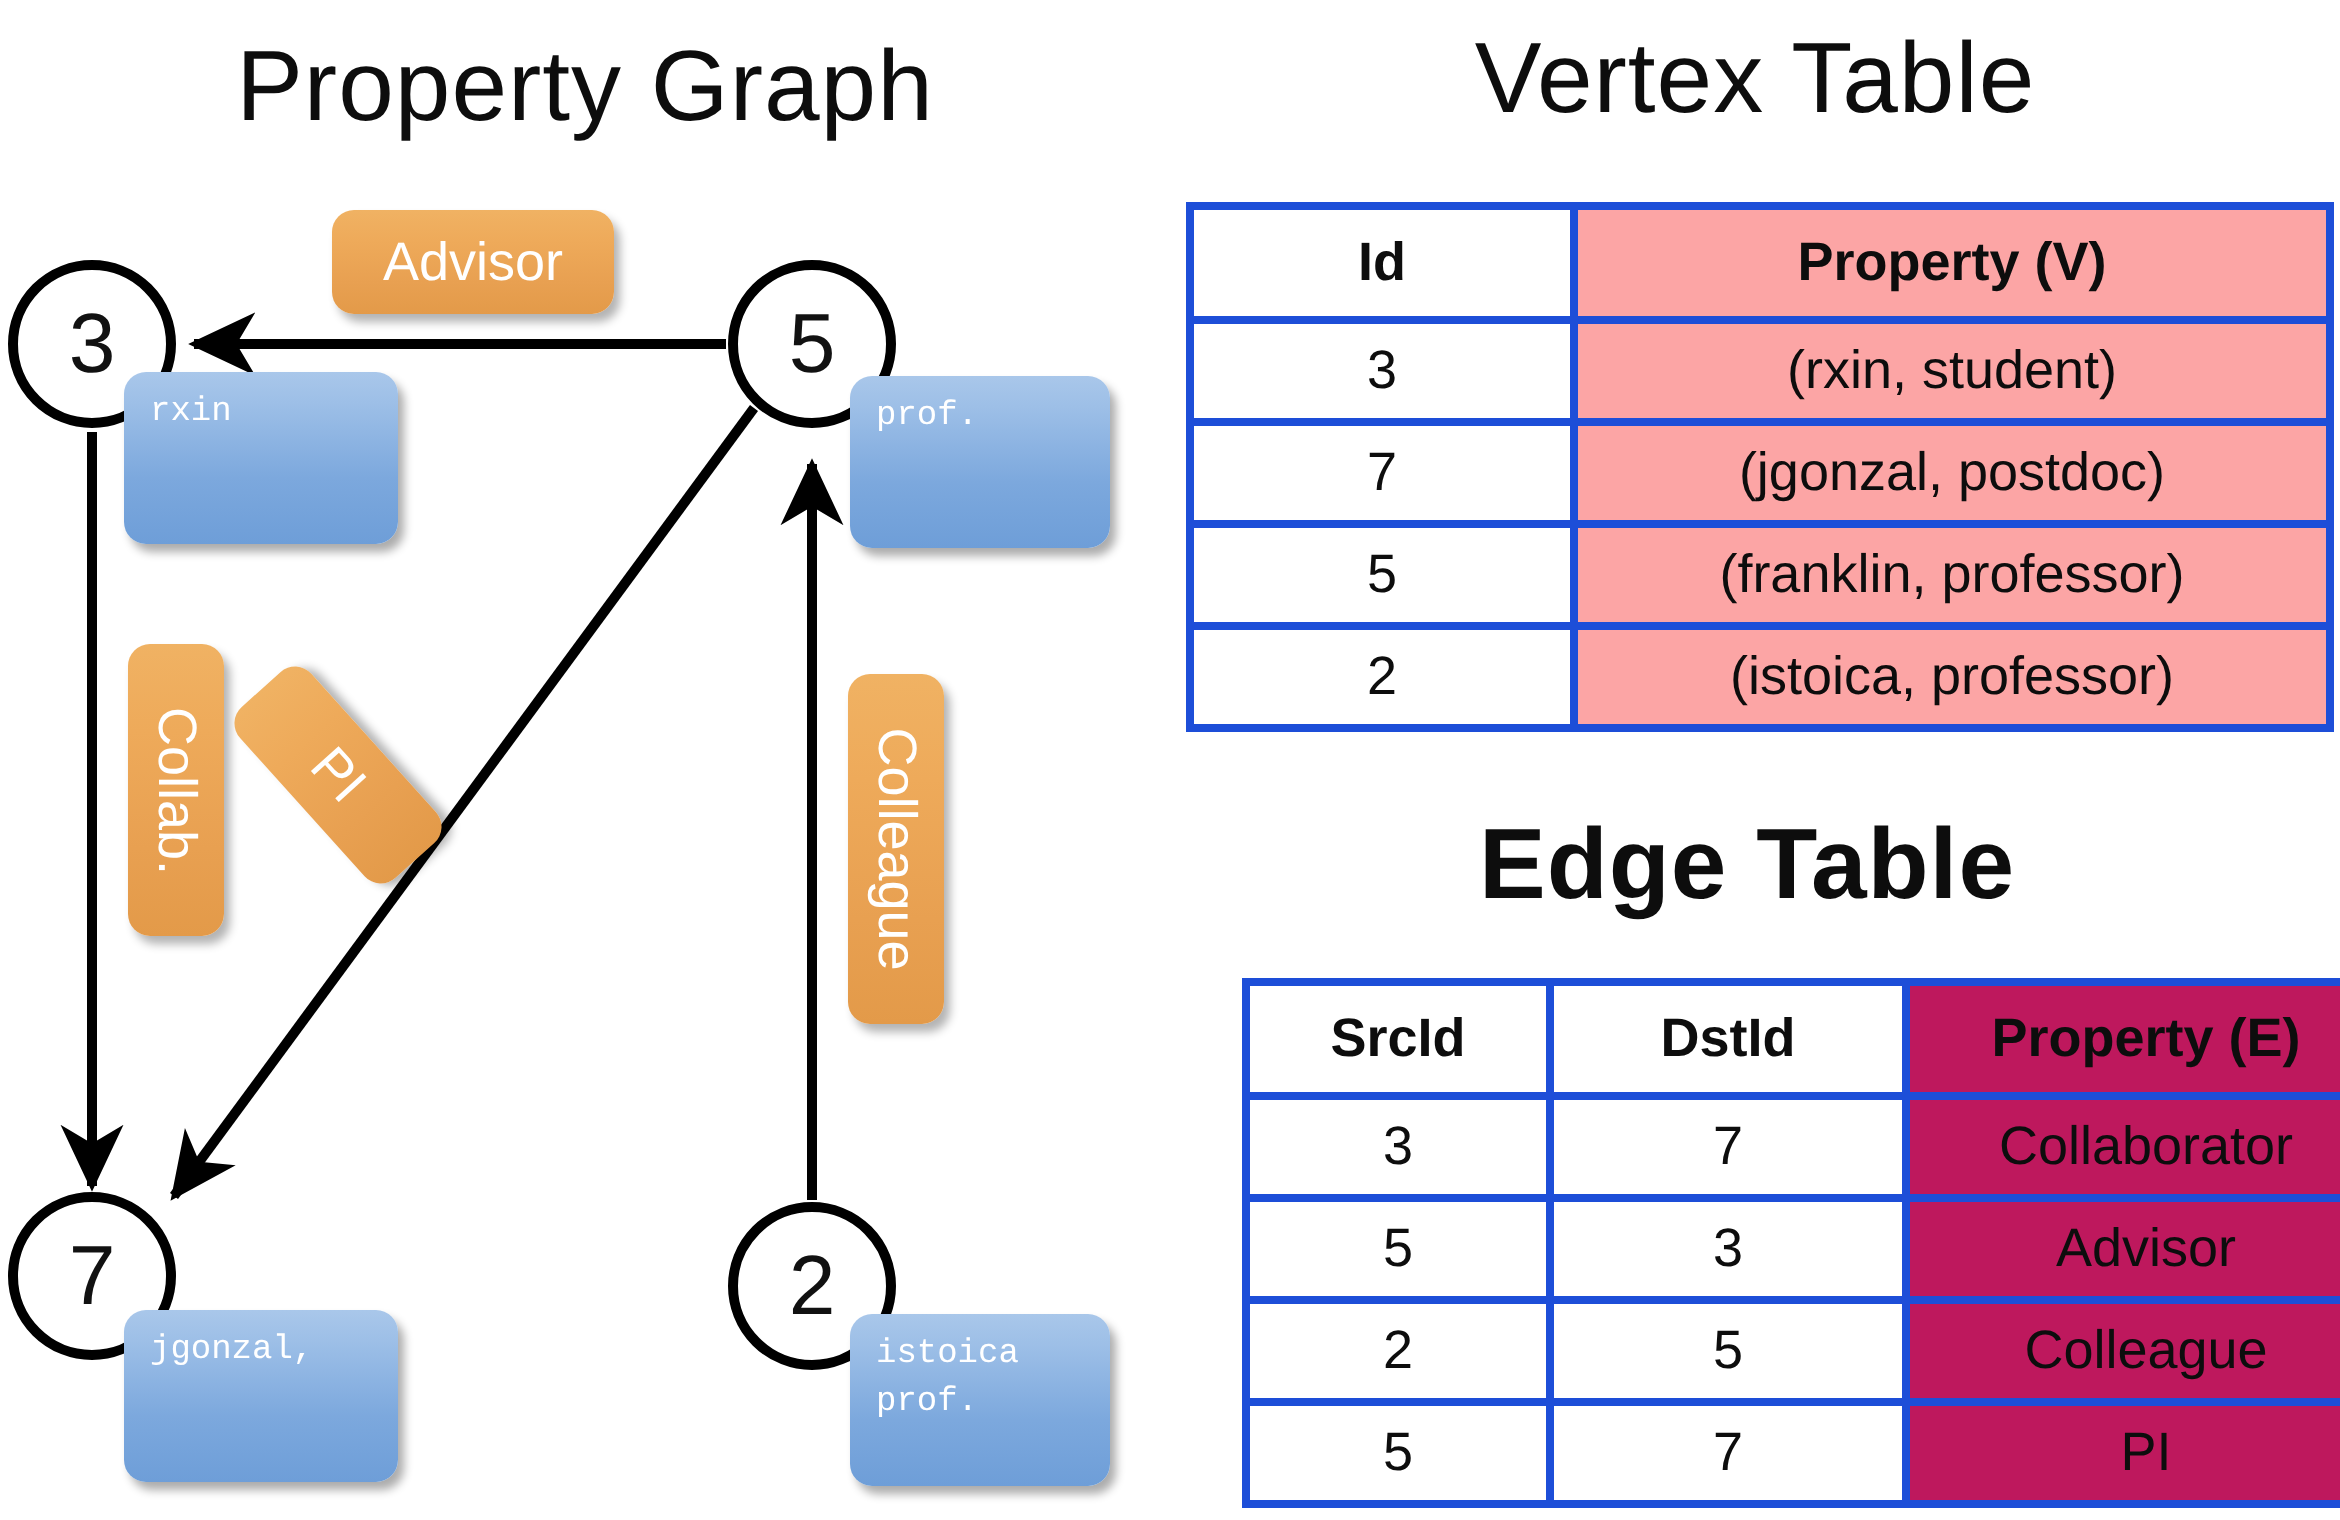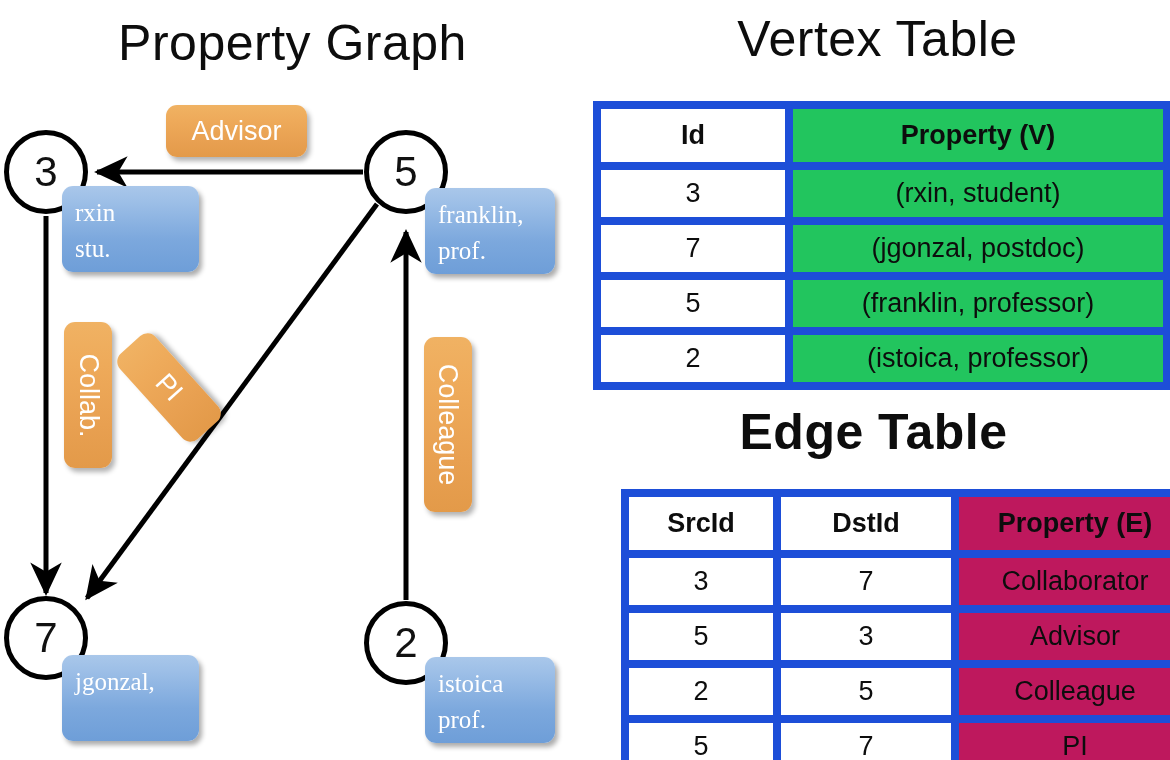--- a/index.html
+++ b/index.html
@@ -61,23 +61,23 @@
     color: #111;
   }
 
   
   .prop-box {
     position: absolute;
     border-radius: 11px;
     background: linear-gradient(to bottom, #a9c7ea 0%, #9dbfe7 18%, #7ca8dd 62%, #6e9ed8 100%);
     box-shadow: 3px 4px 5px rgba(0,0,0,0.33);
     color: #ffffff;
-    font-family: Liberation Serif, serif;
-    font-weight: 300;
-    font-size: 25px;
+    font-family: Liberation Mono, monospace;
+    font-weight: 300;
+    font-size: 17px;
     line-height: 1.42;
     padding: 9px 0 9px 13px;
     box-sizing: border-box;
     z-index: 6;
   }
 
   
   .edge-badge {
     position: absolute;
     border-radius: 11px;
@@ -97,36 +97,36 @@
   .vert-text > span { transform: rotate(90deg); }
 
   
   .tbl {
     position: absolute;
     border-collapse: collapse;
     table-layout: fixed;
     font-family: "Liberation Sans", sans-serif;
   }
   .tbl td, .tbl th {
-    border: 8px solid #1d4ed8;
+    border: 4px solid #1d4ed8;
     text-align: center;
     font-weight: 300;
     font-size: 27px;
     color: #0d0d0d;
     padding: 0;
     height: 47px;
     line-height: 47px;
   }
   .tbl th {
     font-weight: 700;
     font-size: 27px;
     height: 53px;
     line-height: 53px;
   }
-  .cell-blue { background: #22c55e; margin-left: 27px; }
+  .cell-blue { background: #fca5a5; margin-left: 27px; }
   .cell-peach { background: #be185d; }
 
   #vertex-table { left: 593px; top: 101px; width: 570px; }
   #edge-table   { left: 593px; top: 489px; width: 570px; margin-left: 28px; }
 </style>
 </head>
 <body>
 
 <div id="graph-panel">
 
@@ -156,25 +156,23 @@
   </div>
   <div class="vertex" id="vertex-7" style="left:4px; top:596px;">
     <span class="vlabel">7</span>
   </div>
   <div class="vertex" id="vertex-2" style="left:364px; top:601px;">
     <span class="vlabel">2</span>
   </div>
 
   <div class="prop-box" id="prop-box-3" style="left:62px; top:186px; width:137px; height:86px;">
     <div>rxin</div>
-    <div>stu.</div>
   </div>
 
   <div class="prop-box" id="prop-box-5" style="left:425px; top:188px; width:130px; height:86px;">
-    <div>franklin,</div>
     <div>prof.</div>
   </div>
 
   <div class="prop-box" id="prop-box-7" style="left:62px; top:655px; width:137px; height:86px;">
     <div>jgonzal,</div>
   </div>
 
   <div class="prop-box" id="prop-box-2" style="left:425px; top:657px; width:130px; height:86px;">
     <div>istoica</div>
     <div>prof.</div>

